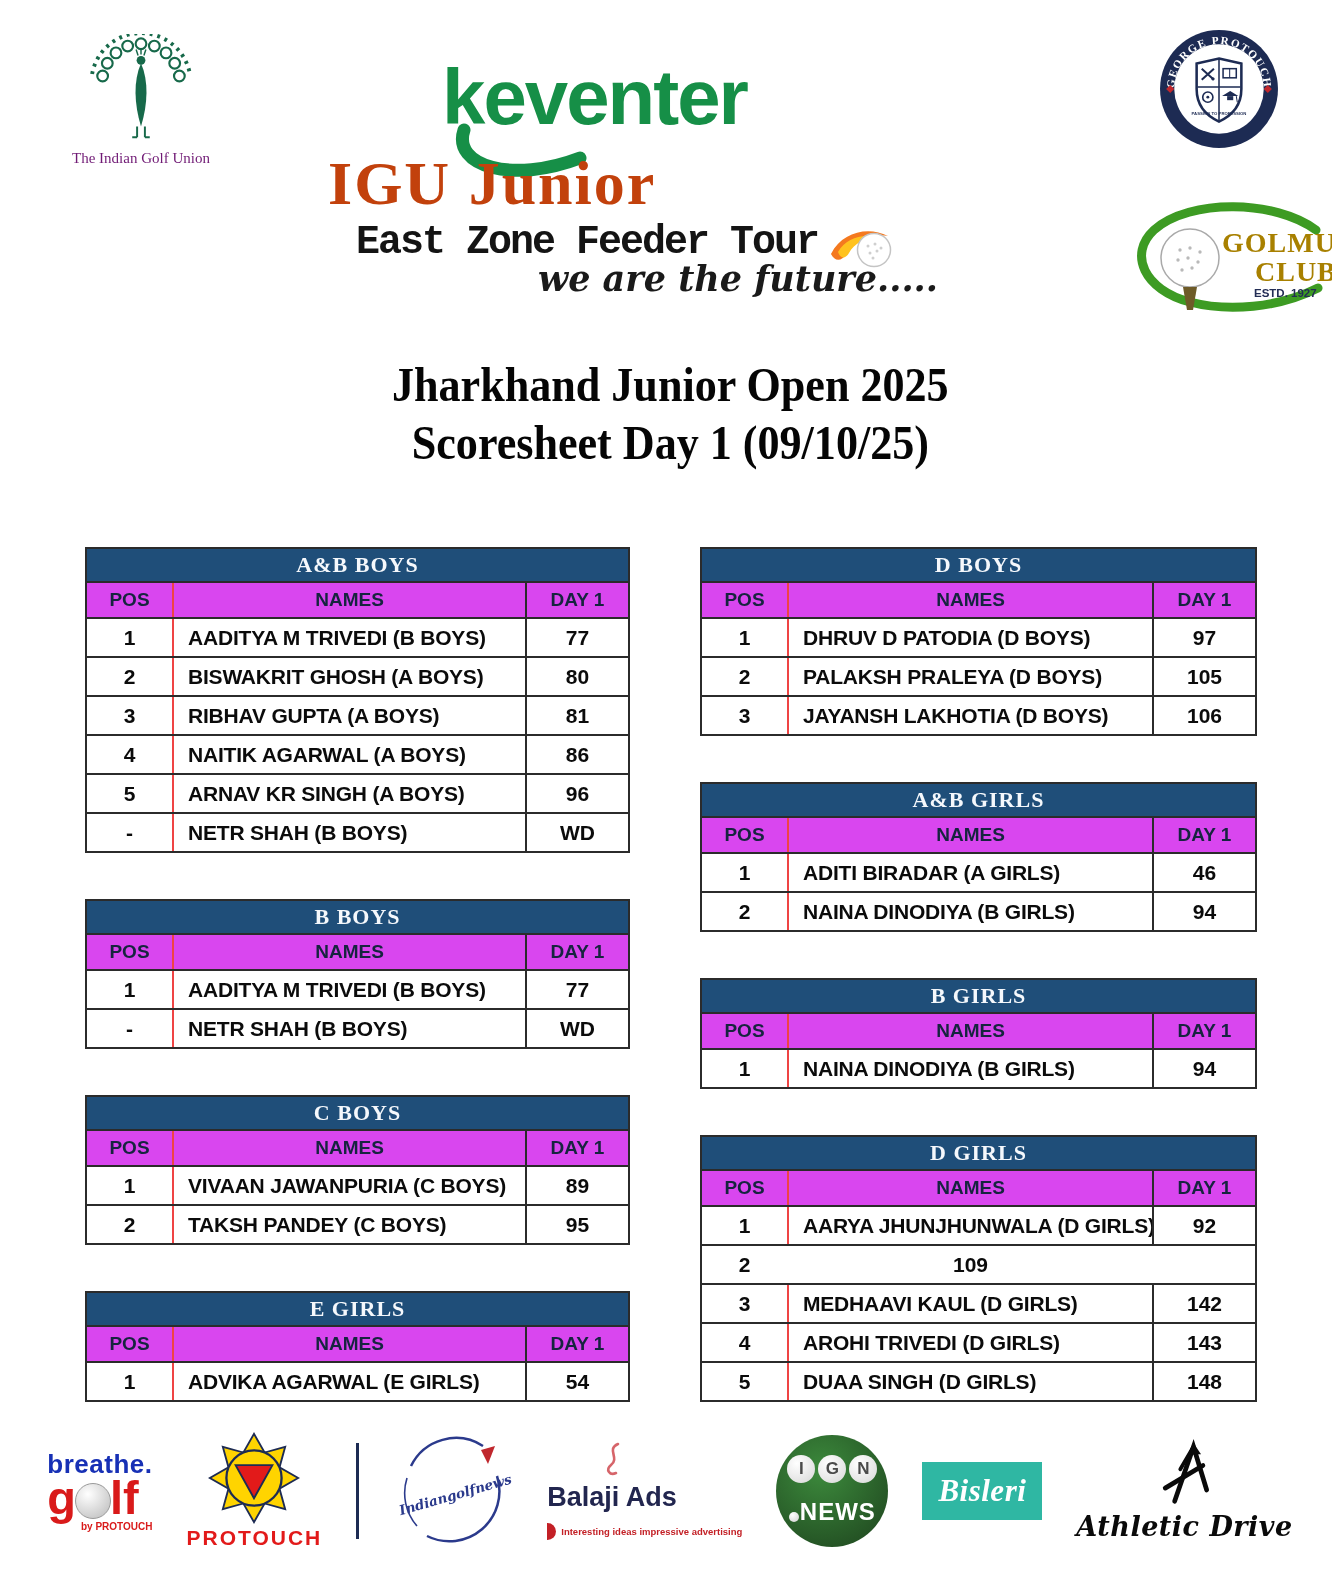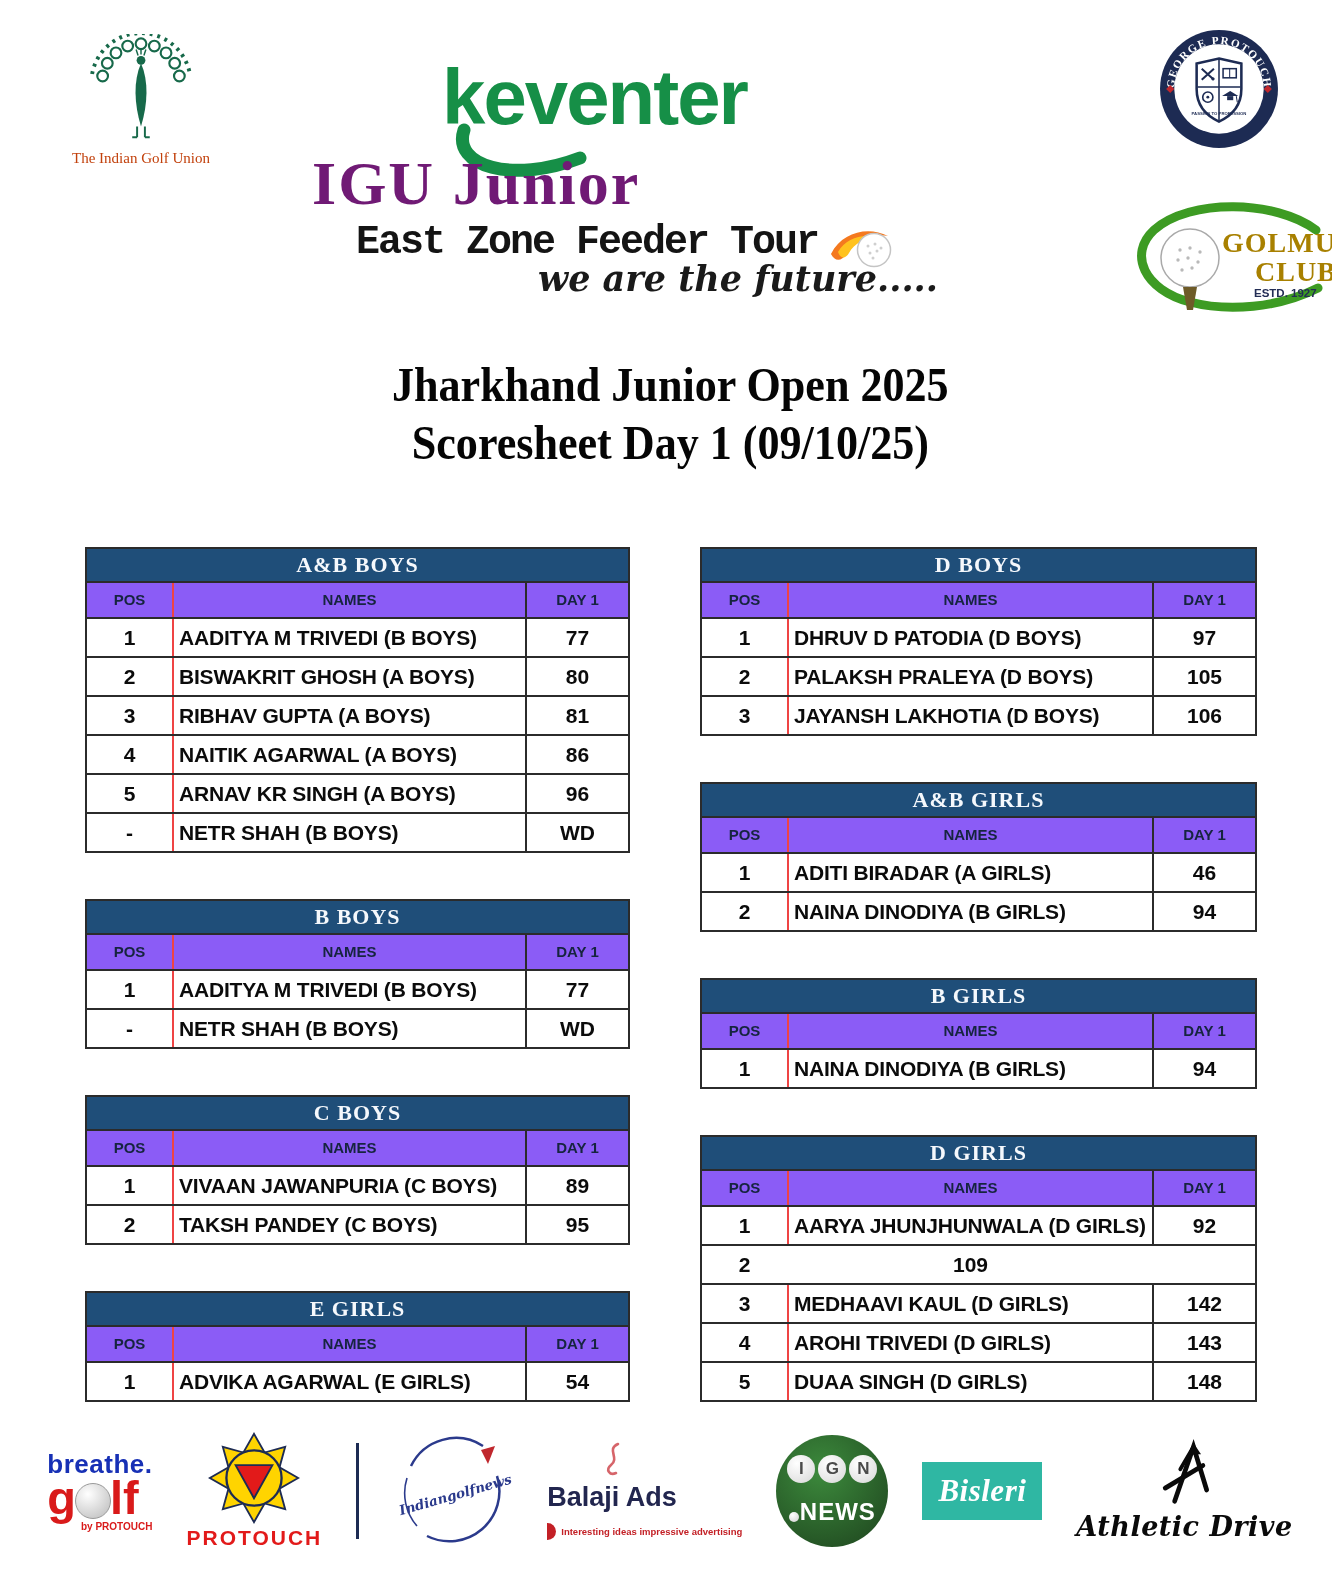--- a/index.html
+++ b/index.html
@@ -1,25 +1,25 @@
 <!DOCTYPE html>
 <html><head>
 <meta charset="utf-8">
 <style>
   html,body { margin:0; padding:0; background:#fff; }
   .page { position:relative; width:1340px; height:1580px; background:#ffffff;
           font-family:"Liberation Sans", sans-serif; overflow:hidden; }
 
   
   .igu-union { position:absolute; left:56px; top:34px; width:170px; text-align:center; }
-  .igu-union .label { color:#c2410c; font-family:"Liberation Serif", serif; font-size:15px; margin-top:0px; }
+  .igu-union .label { color:#701a75; font-family:"Liberation Serif", serif; font-size:15px; margin-top:0px; }
 
   .keventer-wrap { position:absolute; left:428px; top:44px; }
-  .igu-junior { position:absolute; left:312px; top:148px; font-family:"Liberation Serif", serif;
-                font-weight:900; font-size:62px; color:#701a75; letter-spacing:2px; }
+  .igu-junior { position:absolute; left:328px; top:148px; font-family:"Liberation Serif", serif;
+                font-weight:900; font-size:62px; color:#c2410c; letter-spacing:2px; }
   .east-zone  { position:absolute; left:356px; top:220px; font-family:"Liberation Mono", monospace;
                 font-weight:700; font-size:40px; color:#141414; letter-spacing:-2px; }
   .flame-ball { position:absolute; left:828px; top:220px; }
   .tagline    { position:absolute; left:538px; top:258px; font-family:"DejaVu Serif", serif;
                 font-style:italic; font-weight:700; font-size:35px; color:#1a1a1a; }
 
   .george-seal { position:absolute; left:1158px; top:28px; }
   .golmuri     { position:absolute; left:1120px; top:198px; }
 
   
@@ -30,29 +30,29 @@
 
   
   .col { position:absolute; top:547px; }
   #col-left  { left:85px;  width:545px; }
   #col-right { left:700px; width:557px; }
 
   .score-table { margin-bottom:46px; border:2px solid #2b2b2b; background:#fff; }
   .tbl-title { background:#1F4E79; color:#f5f8fc; font-family:"Liberation Serif", serif;
                font-weight:700; font-size:22px; text-align:center; height:32px; line-height:32px;
                letter-spacing:1px; border-bottom:2px solid #2b2b2b; }
-  .tbl-head  { display:grid; grid-template-columns:85px 1fr 101px; background:#8b5cf6;
-               height:34px; line-height:34px; font-weight:700; font-size:15px; color:#16243f;
+  .tbl-head  { display:grid; grid-template-columns:85px 1fr 101px; background:#d946ef;
+               height:34px; line-height:34px; font-weight:700; font-size:19px; color:#16243f;
                text-align:center; border-bottom:2px solid #2b2b2b; }
   .tbl-row   { display:grid; grid-template-columns:85px 1fr 101px; height:37px; line-height:37px;
                font-weight:700; font-size:21px; color:#0b0b0b; background:#fff; }
   .tbl-row + .tbl-row { border-top:2px solid #2b2b2b; }
   .hcell-mid, .cell-name { border-left:2px solid #ef4444; border-right:2px solid #2b2b2b; }
   .cell-pos, .cell-day { text-align:center; }
-  .cell-name { padding-left:5px; letter-spacing:-0.2px; white-space:nowrap; overflow:hidden; }
+  .cell-name { padding-left:14px; letter-spacing:-0.2px; white-space:nowrap; overflow:hidden; }
 
   
   .footer { position:absolute; left:0; top:1408px; width:100%; height:165px;
             display:flex; align-items:center; justify-content:center; gap:34px; }
   .sponsor { display:flex; flex-direction:column; align-items:center; justify-content:center; }
 
   .protouch-label { color:#e21a1a; font-weight:800; font-size:21px; letter-spacing:2px; margin-top:2px; }
 
   .breathe { align-items:flex-start; }
   .breathe .line1 { color:#1730b5; font-weight:800; font-size:26px; letter-spacing:0.5px; }

